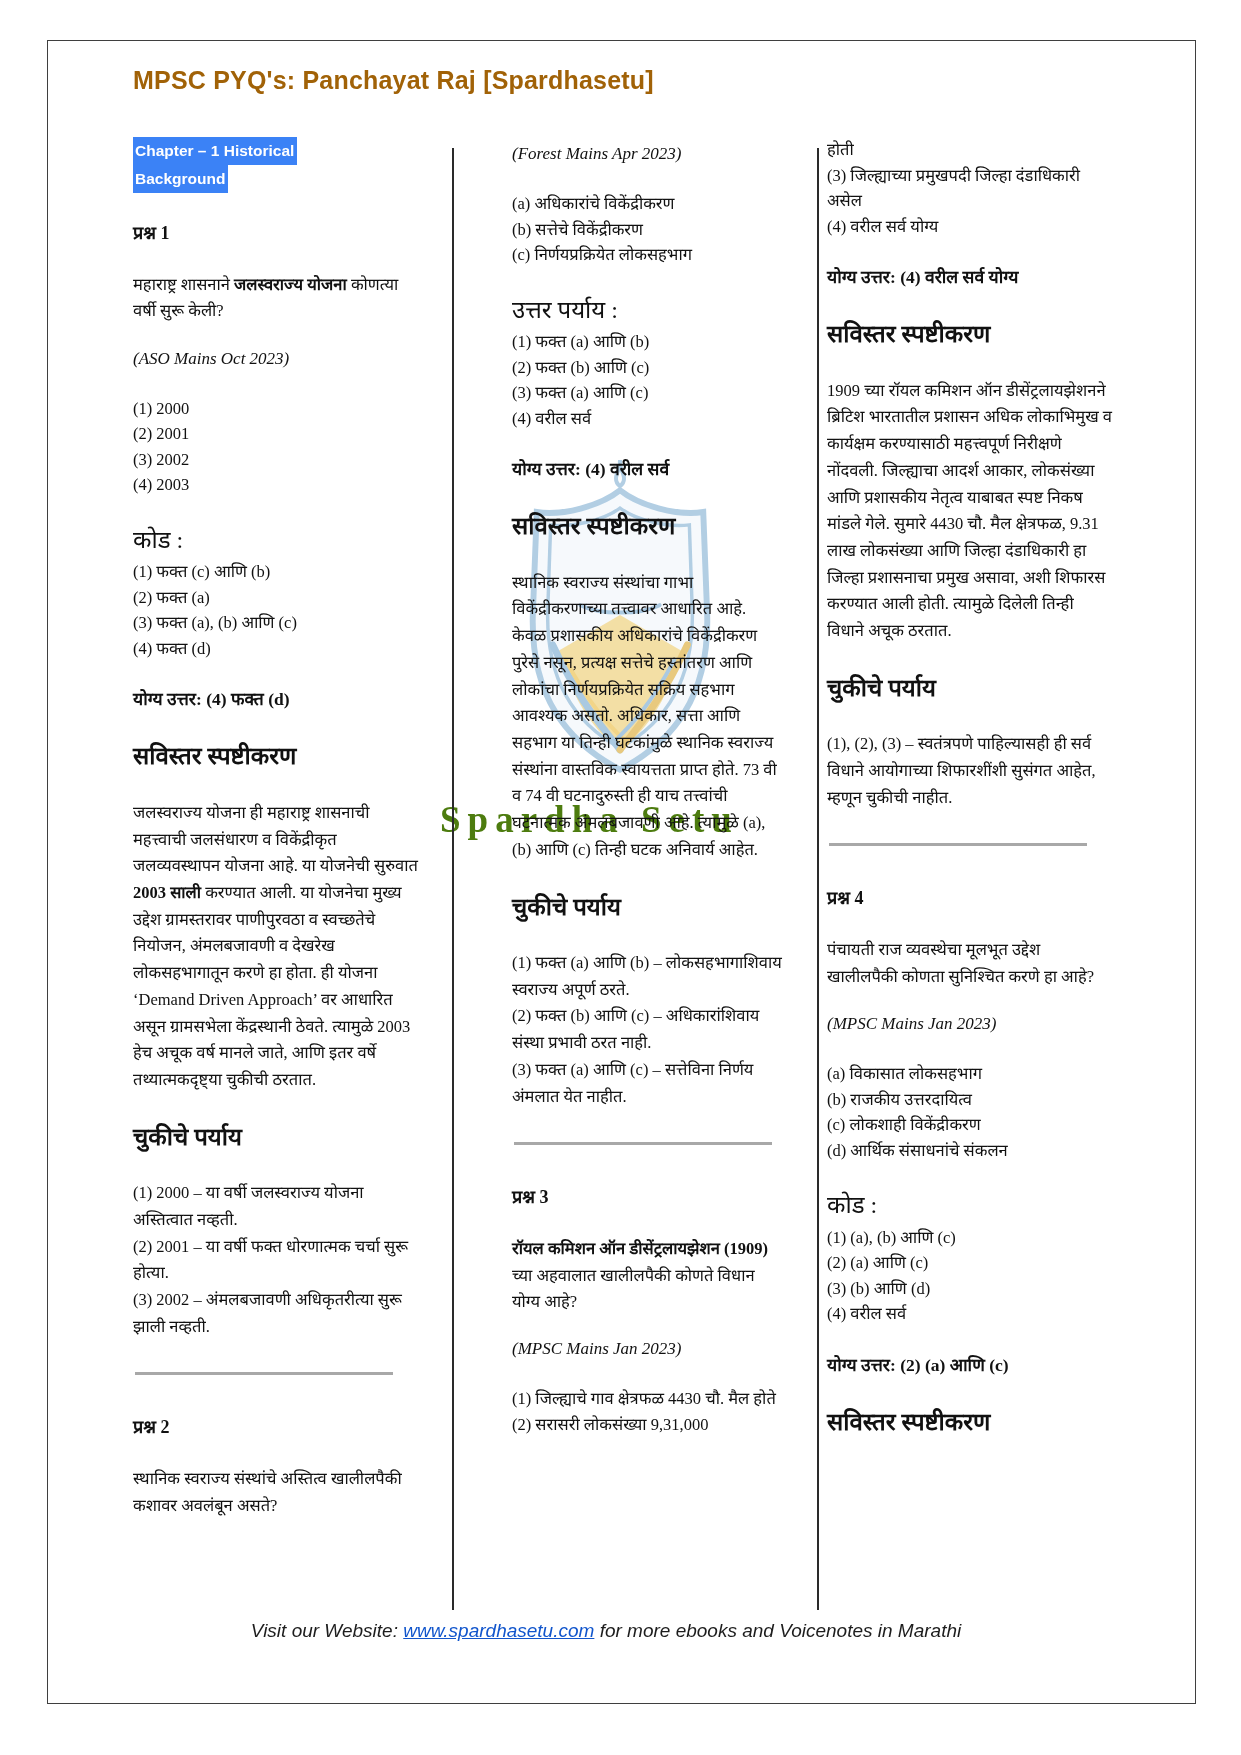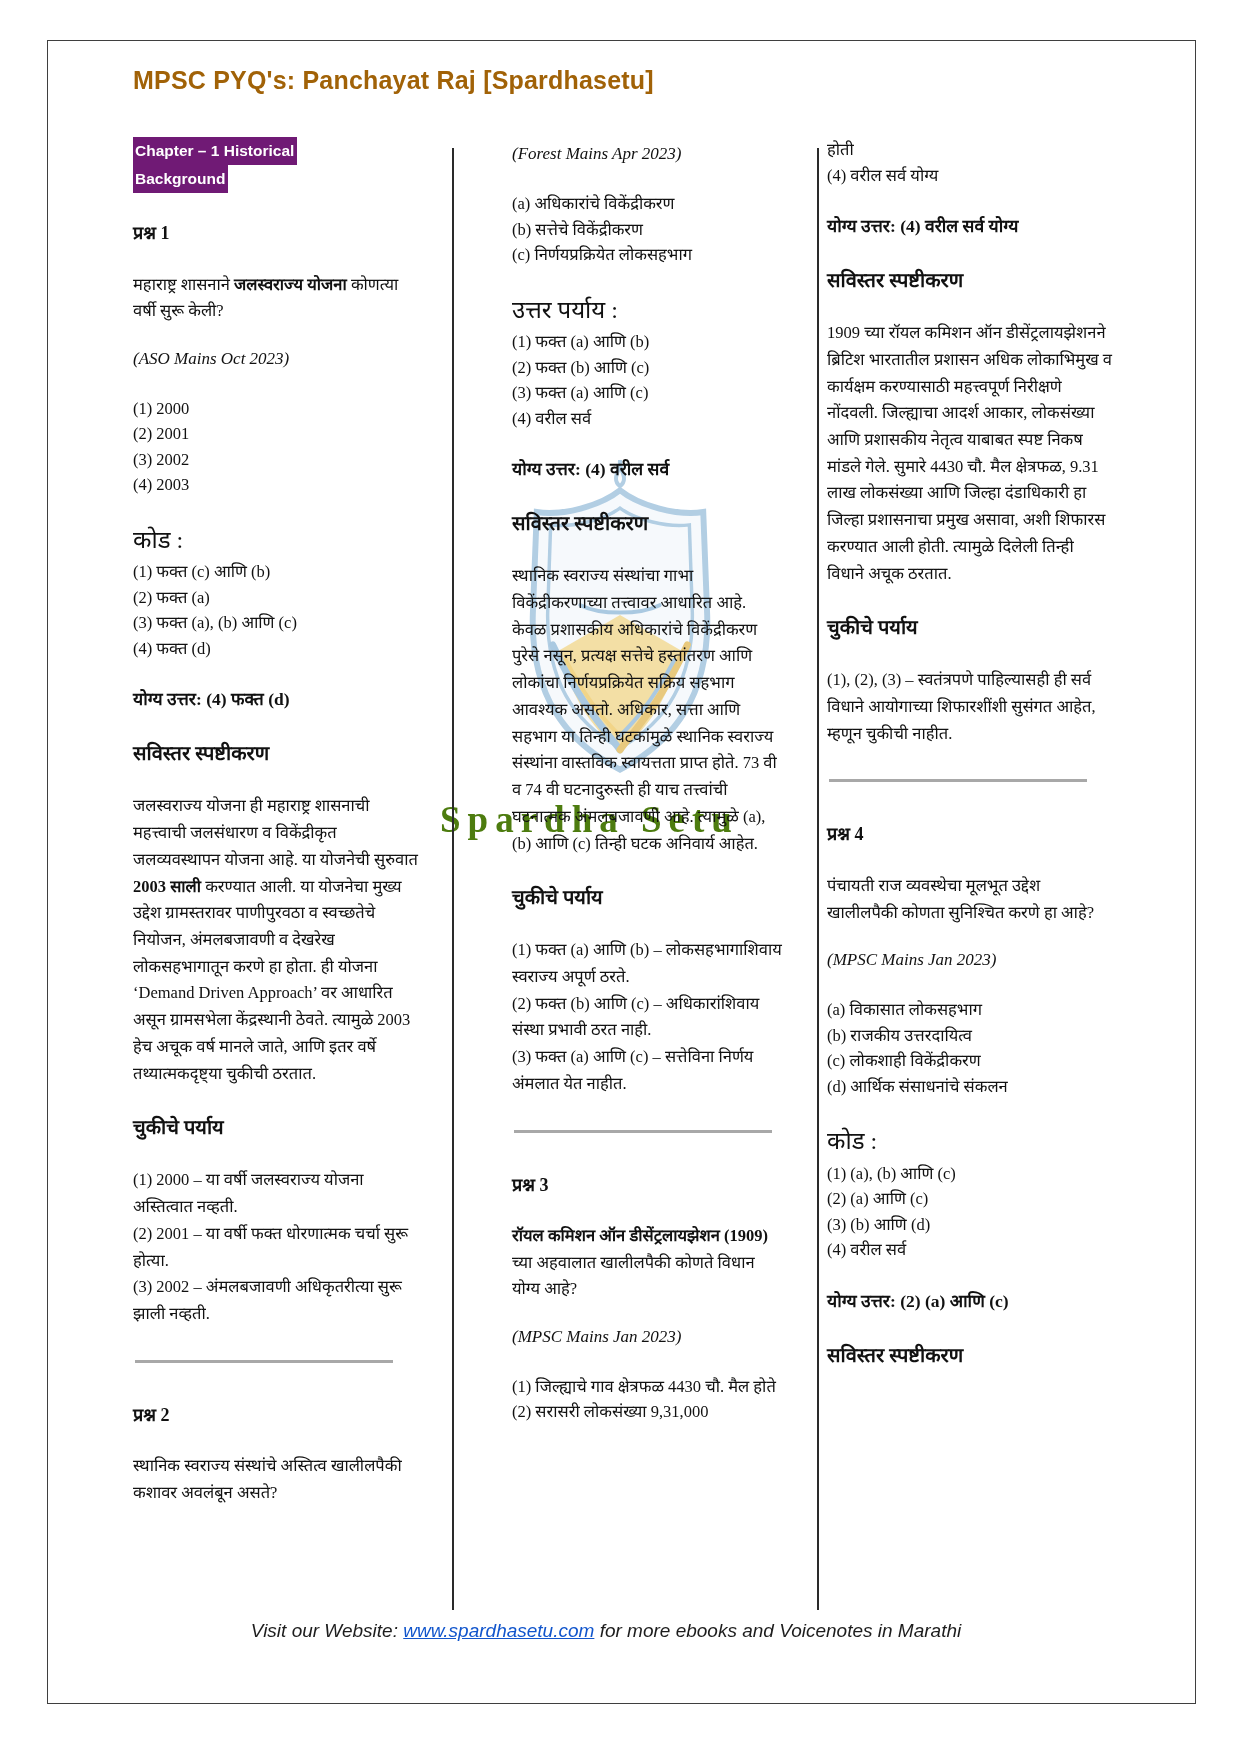--- a/index.html
+++ b/index.html
@@ -15,31 +15,31 @@
   .vline{position:absolute;top:148px;height:1462px;width:1.6px;background:#2a2a2a;z-index:1;}
   #vline1{left:452px;}
   #vline2{left:817px;}
 
   .col{position:absolute;top:137px;z-index:2;font-size:16.5px;line-height:1.6;}
   #col1{left:133px;width:292px;}
   #col2{left:512px;top:140px;width:272px;}
   #col3{left:827px;width:286px;}
 
   .chapter{margin-bottom:26px;line-height:24px;}
-  .chapter .hl{background:#701a75;color:#ffffff;
+  .chapter .hl{background:#3b82f6;color:#ffffff;
     font-family:"Liberation Sans", sans-serif;font-weight:700;font-size:15.5px;
     padding:2px 3px 2px 2px;display:inline-block;}
   .qlabel{font-weight:700;font-size:18px;margin-bottom:24px;}
   .qtext{margin-bottom:20px;}
   .src{font-style:italic;font-size:17px;margin-bottom:24px;}
   .optgroup{margin-bottom:24px;}
   .optline{line-height:1.55;}
   .glabel{font-weight:400;font-size:24px;line-height:1.55;}
   .answer{font-weight:700;font-size:17.5px;margin-bottom:24px;}
-  .bhead{font-weight:700;font-size:20px;margin-bottom:24px;}
+  .bhead{font-weight:700;font-size:24px;margin-bottom:24px;}
   .para{line-height:1.62;margin-bottom:24px;text-align:left;}
   .qdiv{height:3px;background:#a8a8a8;width:258px;margin:32px 0 38px 2px;border:none;}
 
   .watermark{position:absolute;left:440px;top:456px;width:360px;z-index:0;}
   .watermark svg{display:block;margin:0 auto;}
   .wm-text{font-family:Liberation Serif, serif;font-weight:700;font-size:37px;
     color:#4d7c0f;letter-spacing:7px;text-align:left;margin-top:10px;white-space:nowrap;}
 
   .footer{position:absolute;left:0;top:1620px;width:1212px;text-align:center;z-index:2;
     font-family:"Liberation Sans", sans-serif;font-style:italic;font-size:19px;color:#1d1d1d;}
@@ -138,20 +138,21 @@
   <div class="src">(MPSC Mains Jan 2023)</div>
   <div class="optgroup">
     <div class="optline">(1) जिल्ह्याचे गाव क्षेत्रफळ 4430 चौ. मैल होते</div>
     <div class="optline">(2) सरासरी लोकसंख्या 9,31,000</div>
   </div>
 </div>
 
 <div class="col" id="col3">
   <div class="optgroup">
     <div class="optline">होती</div>
+    <div class="optline">(3) जिल्ह्याच्या प्रमुखपदी जिल्हा दंडाधिकारी असेल</div>
     <div class="optline">(4) वरील सर्व योग्य</div>
   </div>
   <div class="answer">योग्य उत्तर: (4) वरील सर्व योग्य</div>
   <div class="bhead">सविस्तर स्पष्टीकरण</div>
   <div class="para">1909 च्या रॉयल कमिशन ऑन डीसेंट्रलायझेशनने ब्रिटिश भारतातील प्रशासन अधिक लोकाभिमुख व कार्यक्षम करण्यासाठी महत्त्वपूर्ण निरीक्षणे नोंदवली. जिल्ह्याचा आदर्श आकार, लोकसंख्या आणि प्रशासकीय नेतृत्व याबाबत स्पष्ट निकष मांडले गेले. सुमारे 4430 चौ. मैल क्षेत्रफळ, 9.31 लाख लोकसंख्या आणि जिल्हा दंडाधिकारी हा जिल्हा प्रशासनाचा प्रमुख असावा, अशी शिफारस करण्यात आली होती. त्यामुळे दिलेली तिन्ही विधाने अचूक ठरतात.</div>
   <div class="bhead">चुकीचे पर्याय</div>
   <div class="para">(1), (2), (3) – स्वतंत्रपणे पाहिल्यासही ही सर्व विधाने आयोगाच्या शिफारशींशी सुसंगत आहेत, म्हणून चुकीची नाहीत.</div>
   <hr class="qdiv">
   <div class="qlabel">प्रश्न 4</div>
   <div class="qtext">पंचायती राज व्यवस्थेचा मूलभूत उद्देश खालीलपैकी कोणता सुनिश्चित करणे हा आहे?</div>

